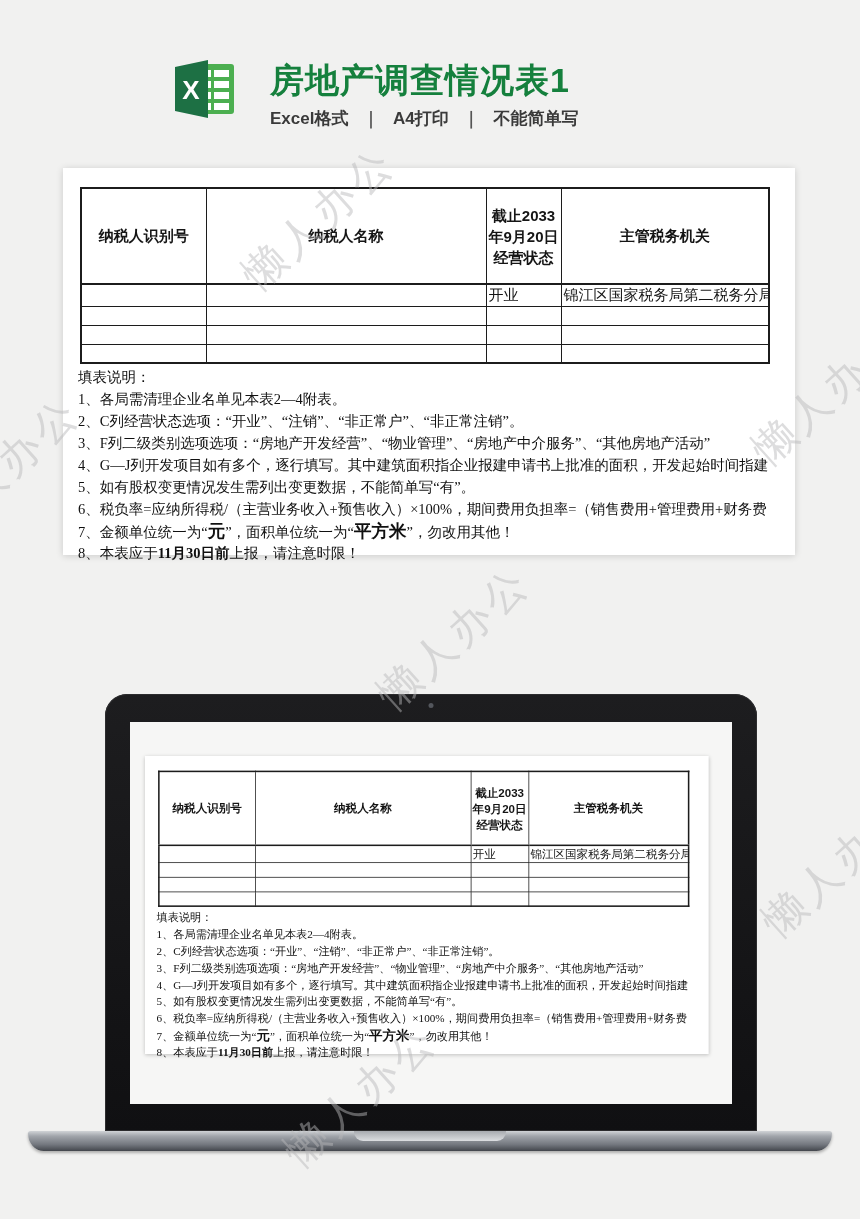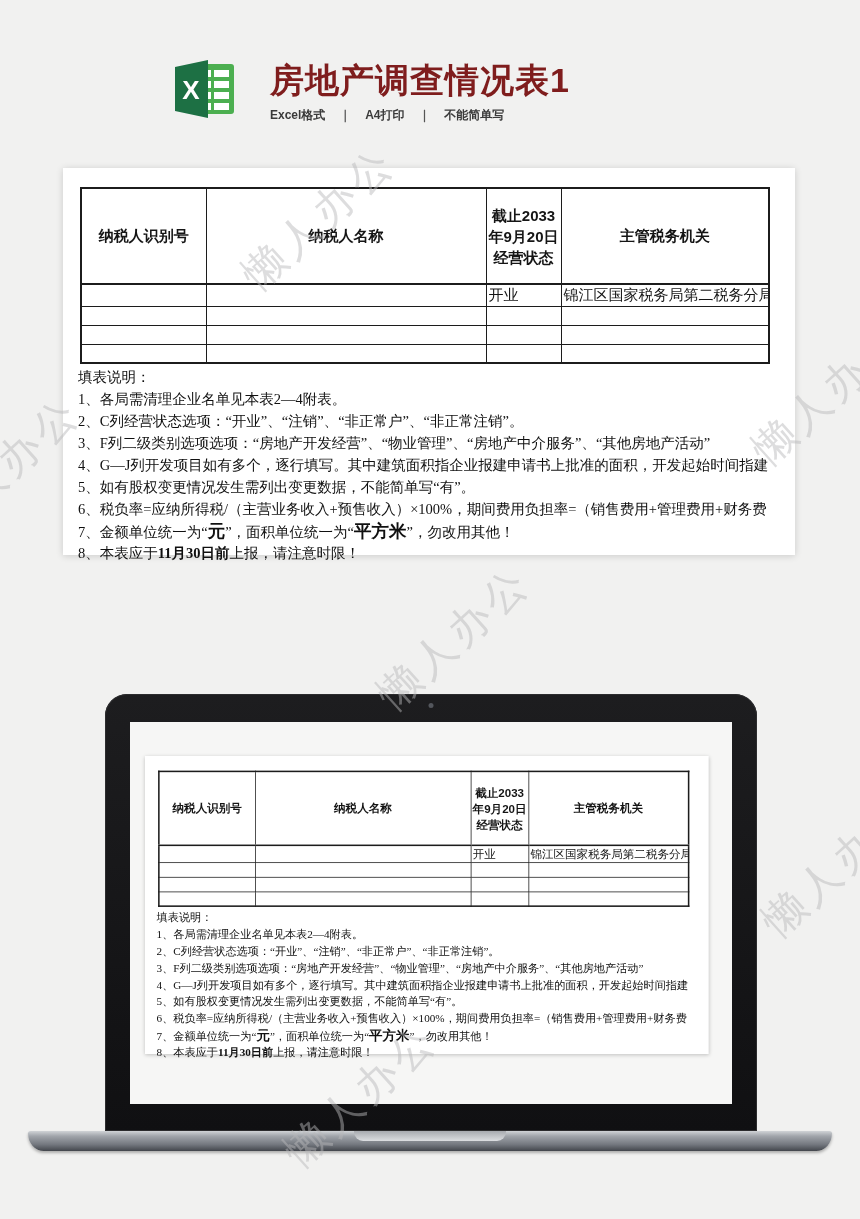--- a/index.html
+++ b/index.html
@@ -8,25 +8,25 @@
     width:860px;height:1219px;
     background:#f1f1f0;
     overflow:hidden;
     font-family:"Liberation Sans", sans-serif;
   }
 
   
   .brand{position:absolute;left:172px;top:58px;display:flex;align-items:flex-start;}
   .brand-text{margin-left:34px;}
   .brand-title{
-    font-size:34px;font-weight:bold;color:#7f1d1d;letter-spacing:1px;
+    font-size:34px;font-weight:bold;color:#15803d;letter-spacing:1px;
     line-height:44px;white-space:nowrap;
   }
   .brand-sub{
-    margin-top:5px;font-size:12px;font-weight:bold;color:#3a3a3a;
+    margin-top:5px;font-size:17px;font-weight:bold;color:#3a3a3a;
     display:flex;align-items:center;white-space:nowrap;
   }
   .brand-sub .divider{margin:0 14px;color:#555;font-weight:bold;}
 
   
   .doc-card{
     position:absolute;width:732px;height:387px;background:#ffffff;
     box-shadow:0 1px 7px rgba(0,0,0,0.16);
   }
   .doc-card.main{left:63px;top:168px;}

